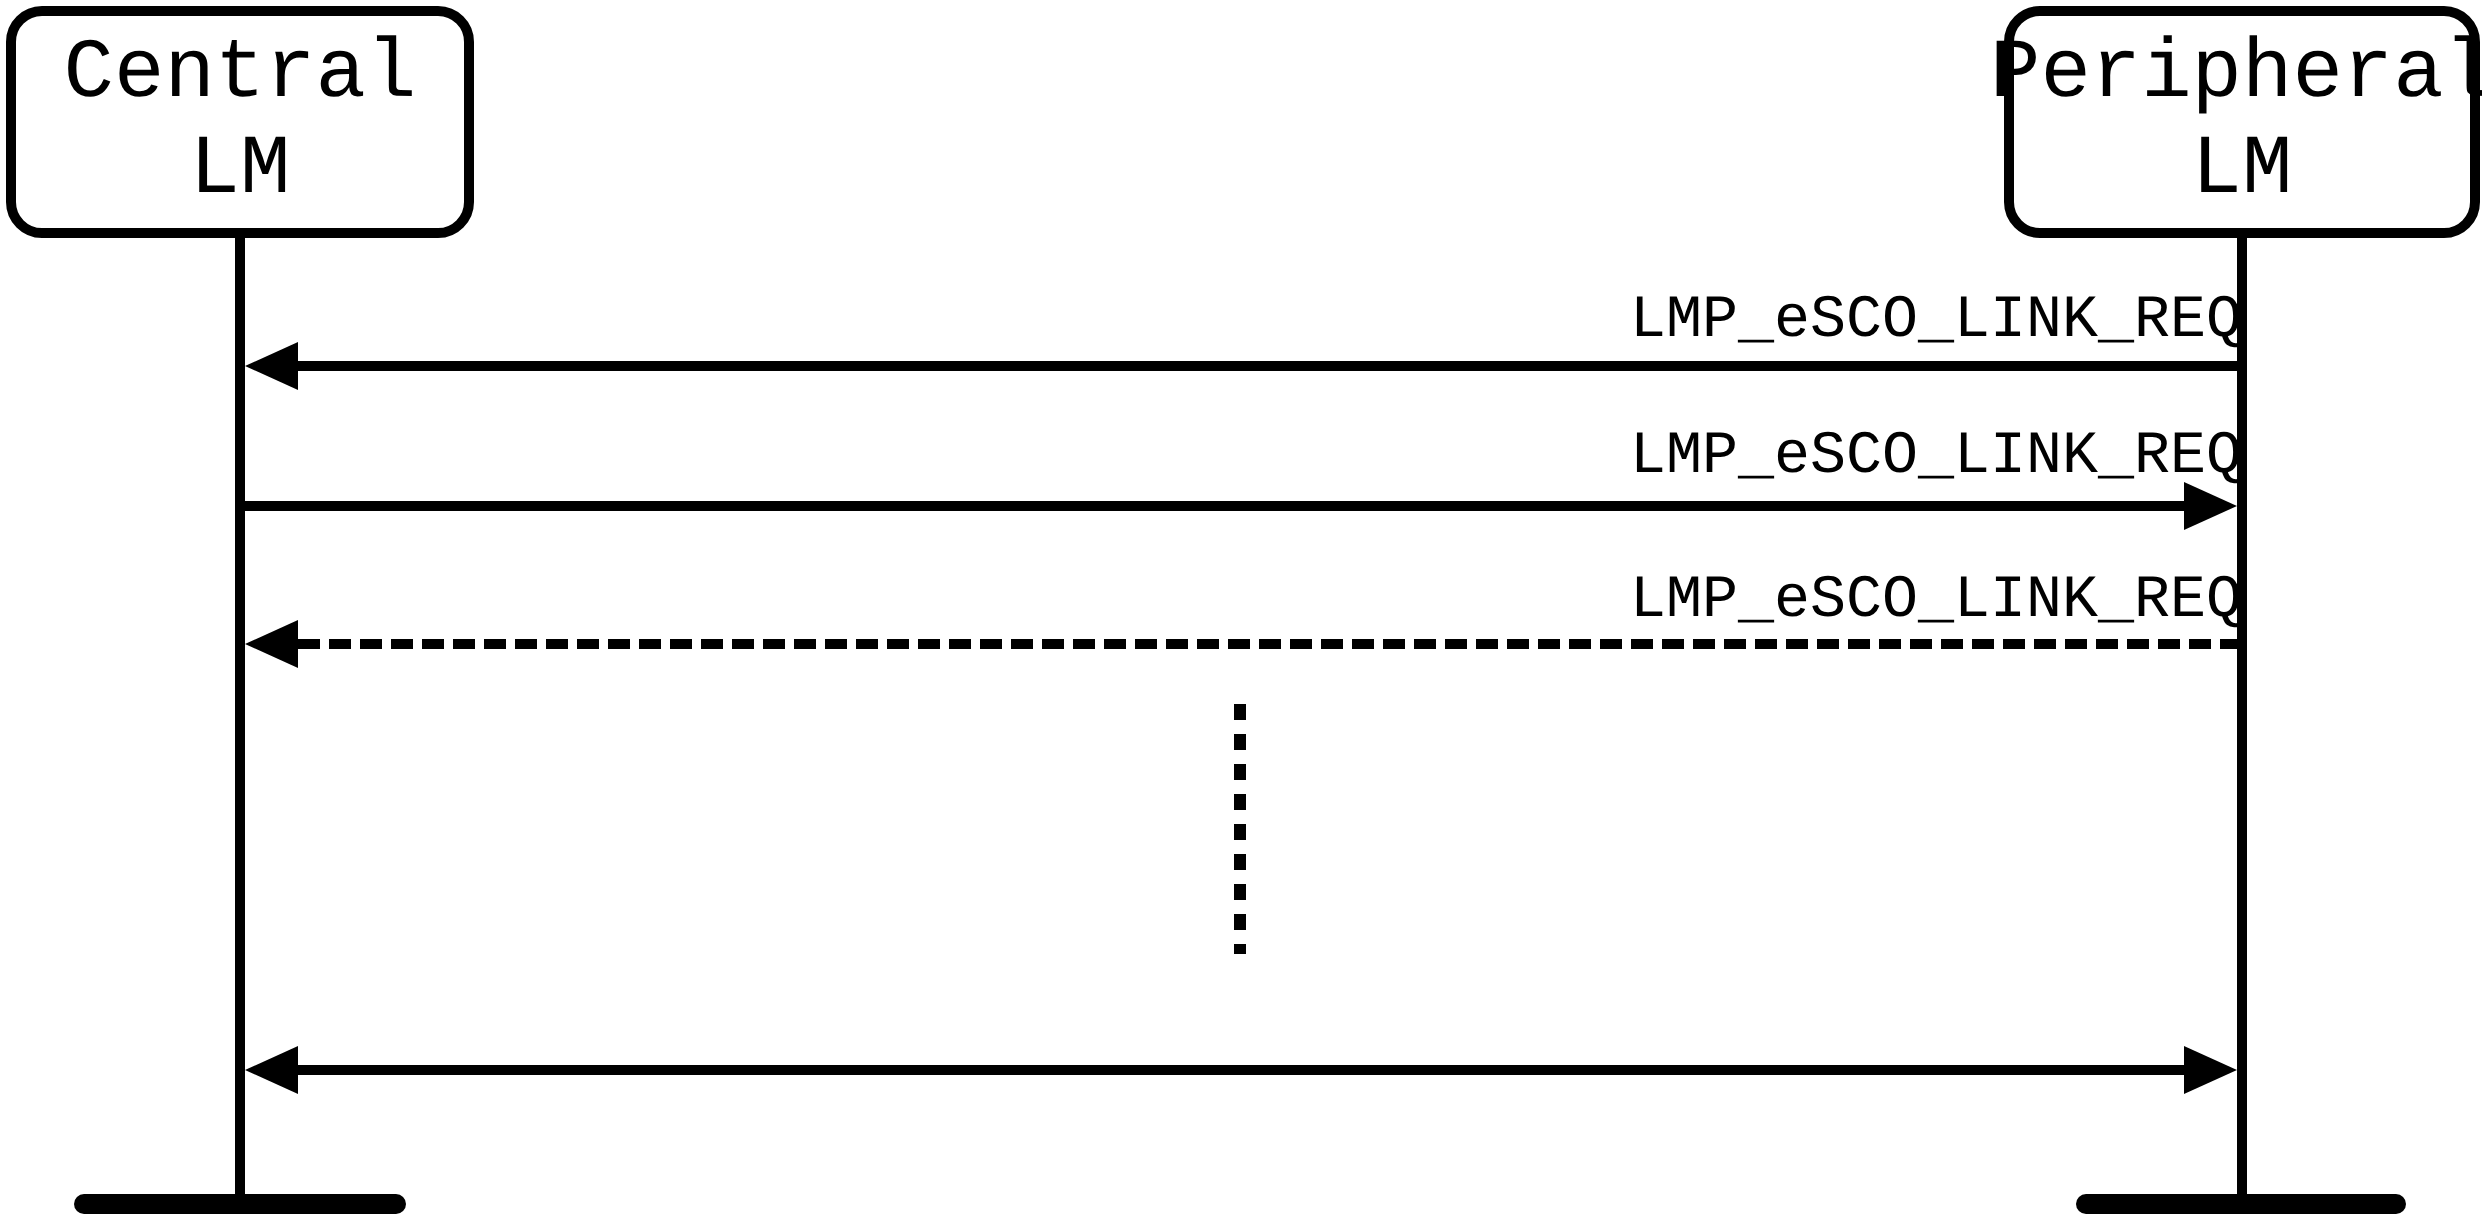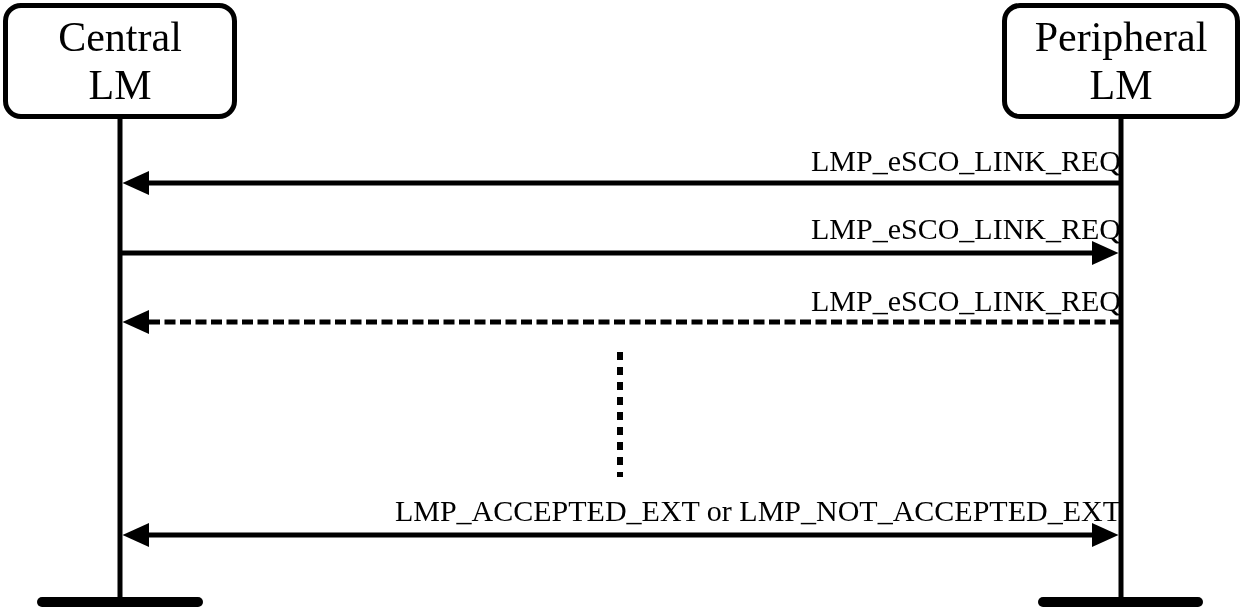--- a/index.html
+++ b/index.html
@@ -6,21 +6,21 @@
     margin: 0;
     padding: 0;
     background: #ffffff;
   }
   .canvas {
     position: relative;
     width: 1241px;
     height: 609px;
     background: #ffffff;
     overflow: hidden;
-    font-family: Liberation Serif, serif;
+    font-family: Liberation Mono, monospace;
     color: #000000;
   }
   svg.lines {
     position: absolute;
     left: 0;
     top: 0;
   }
   .actor-box {
     position: absolute;
     box-sizing: border-box;
@@ -85,15 +85,14 @@
     <div>LM</div>
   </div>
   <div class="actor-box right">
     <div>Peripheral</div>
     <div>LM</div>
   </div>
 
   <div class="msg-label m1">LMP_eSCO_LINK_REQ</div>
   <div class="msg-label m2">LMP_eSCO_LINK_REQ</div>
   <div class="msg-label m3">LMP_eSCO_LINK_REQ</div>
-  <div class="msg-label m4">LMP_ACCEPTED_EXT or LMP_NOT_ACCEPTED_EXT</div>
 
 </div>
 
 </body></html>

